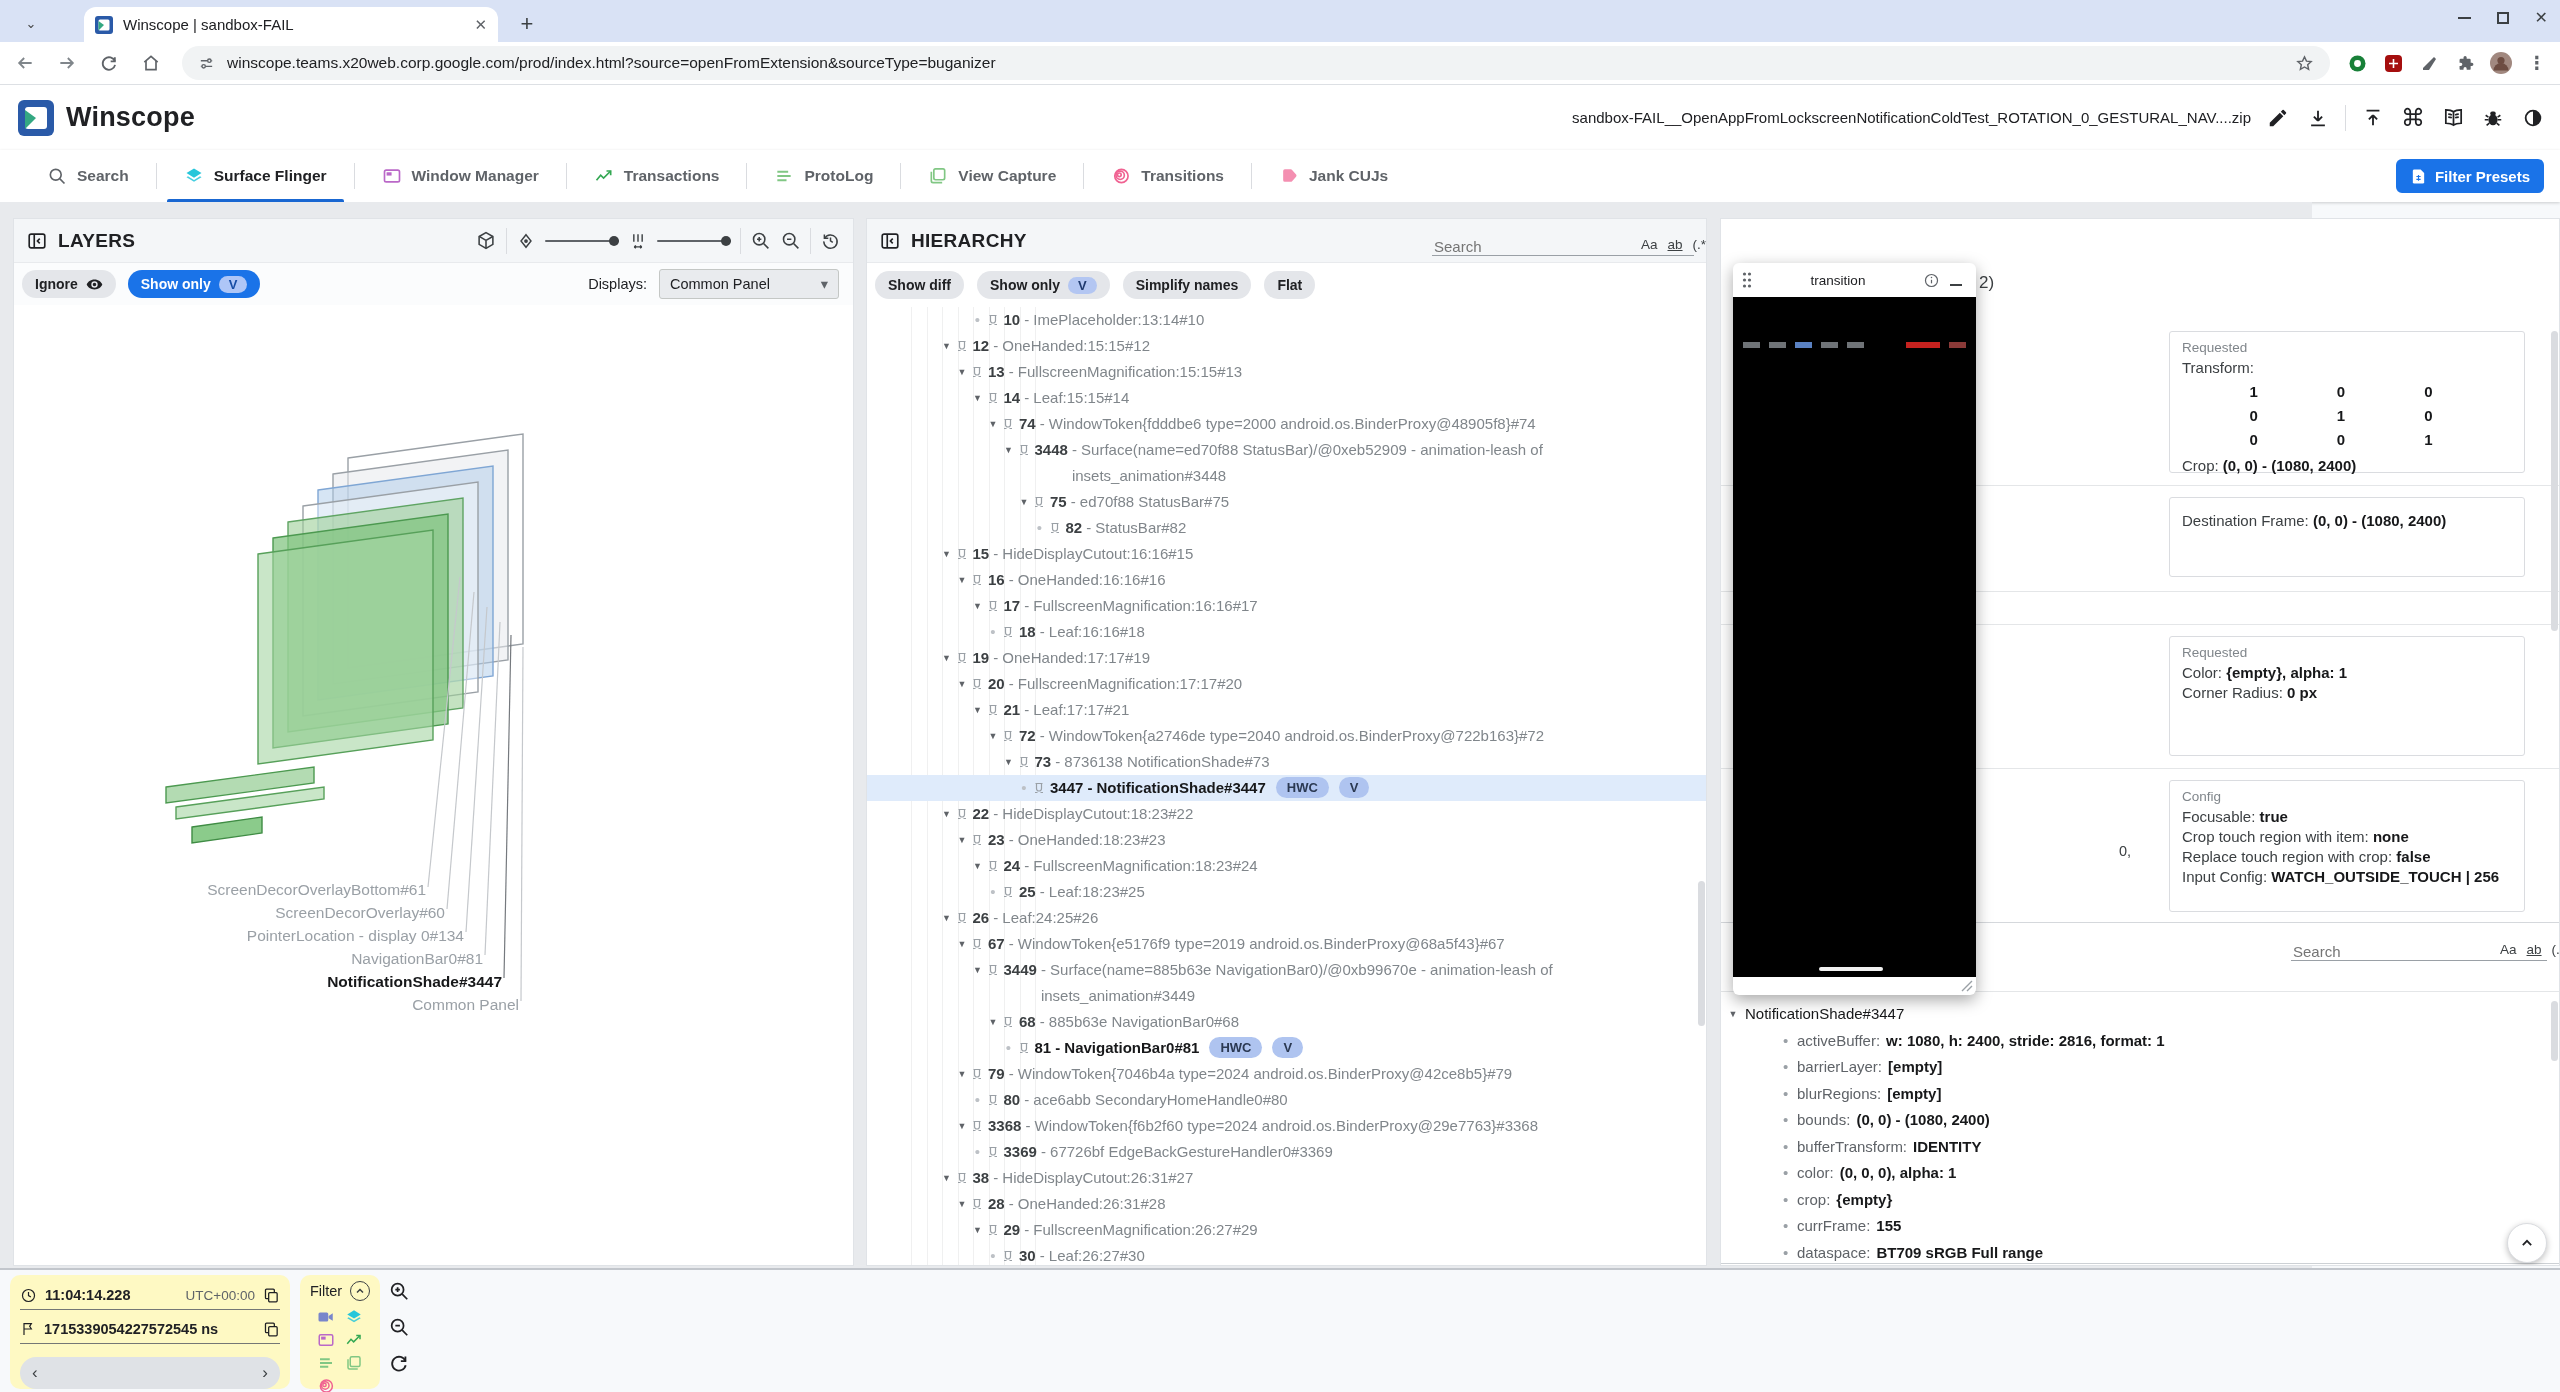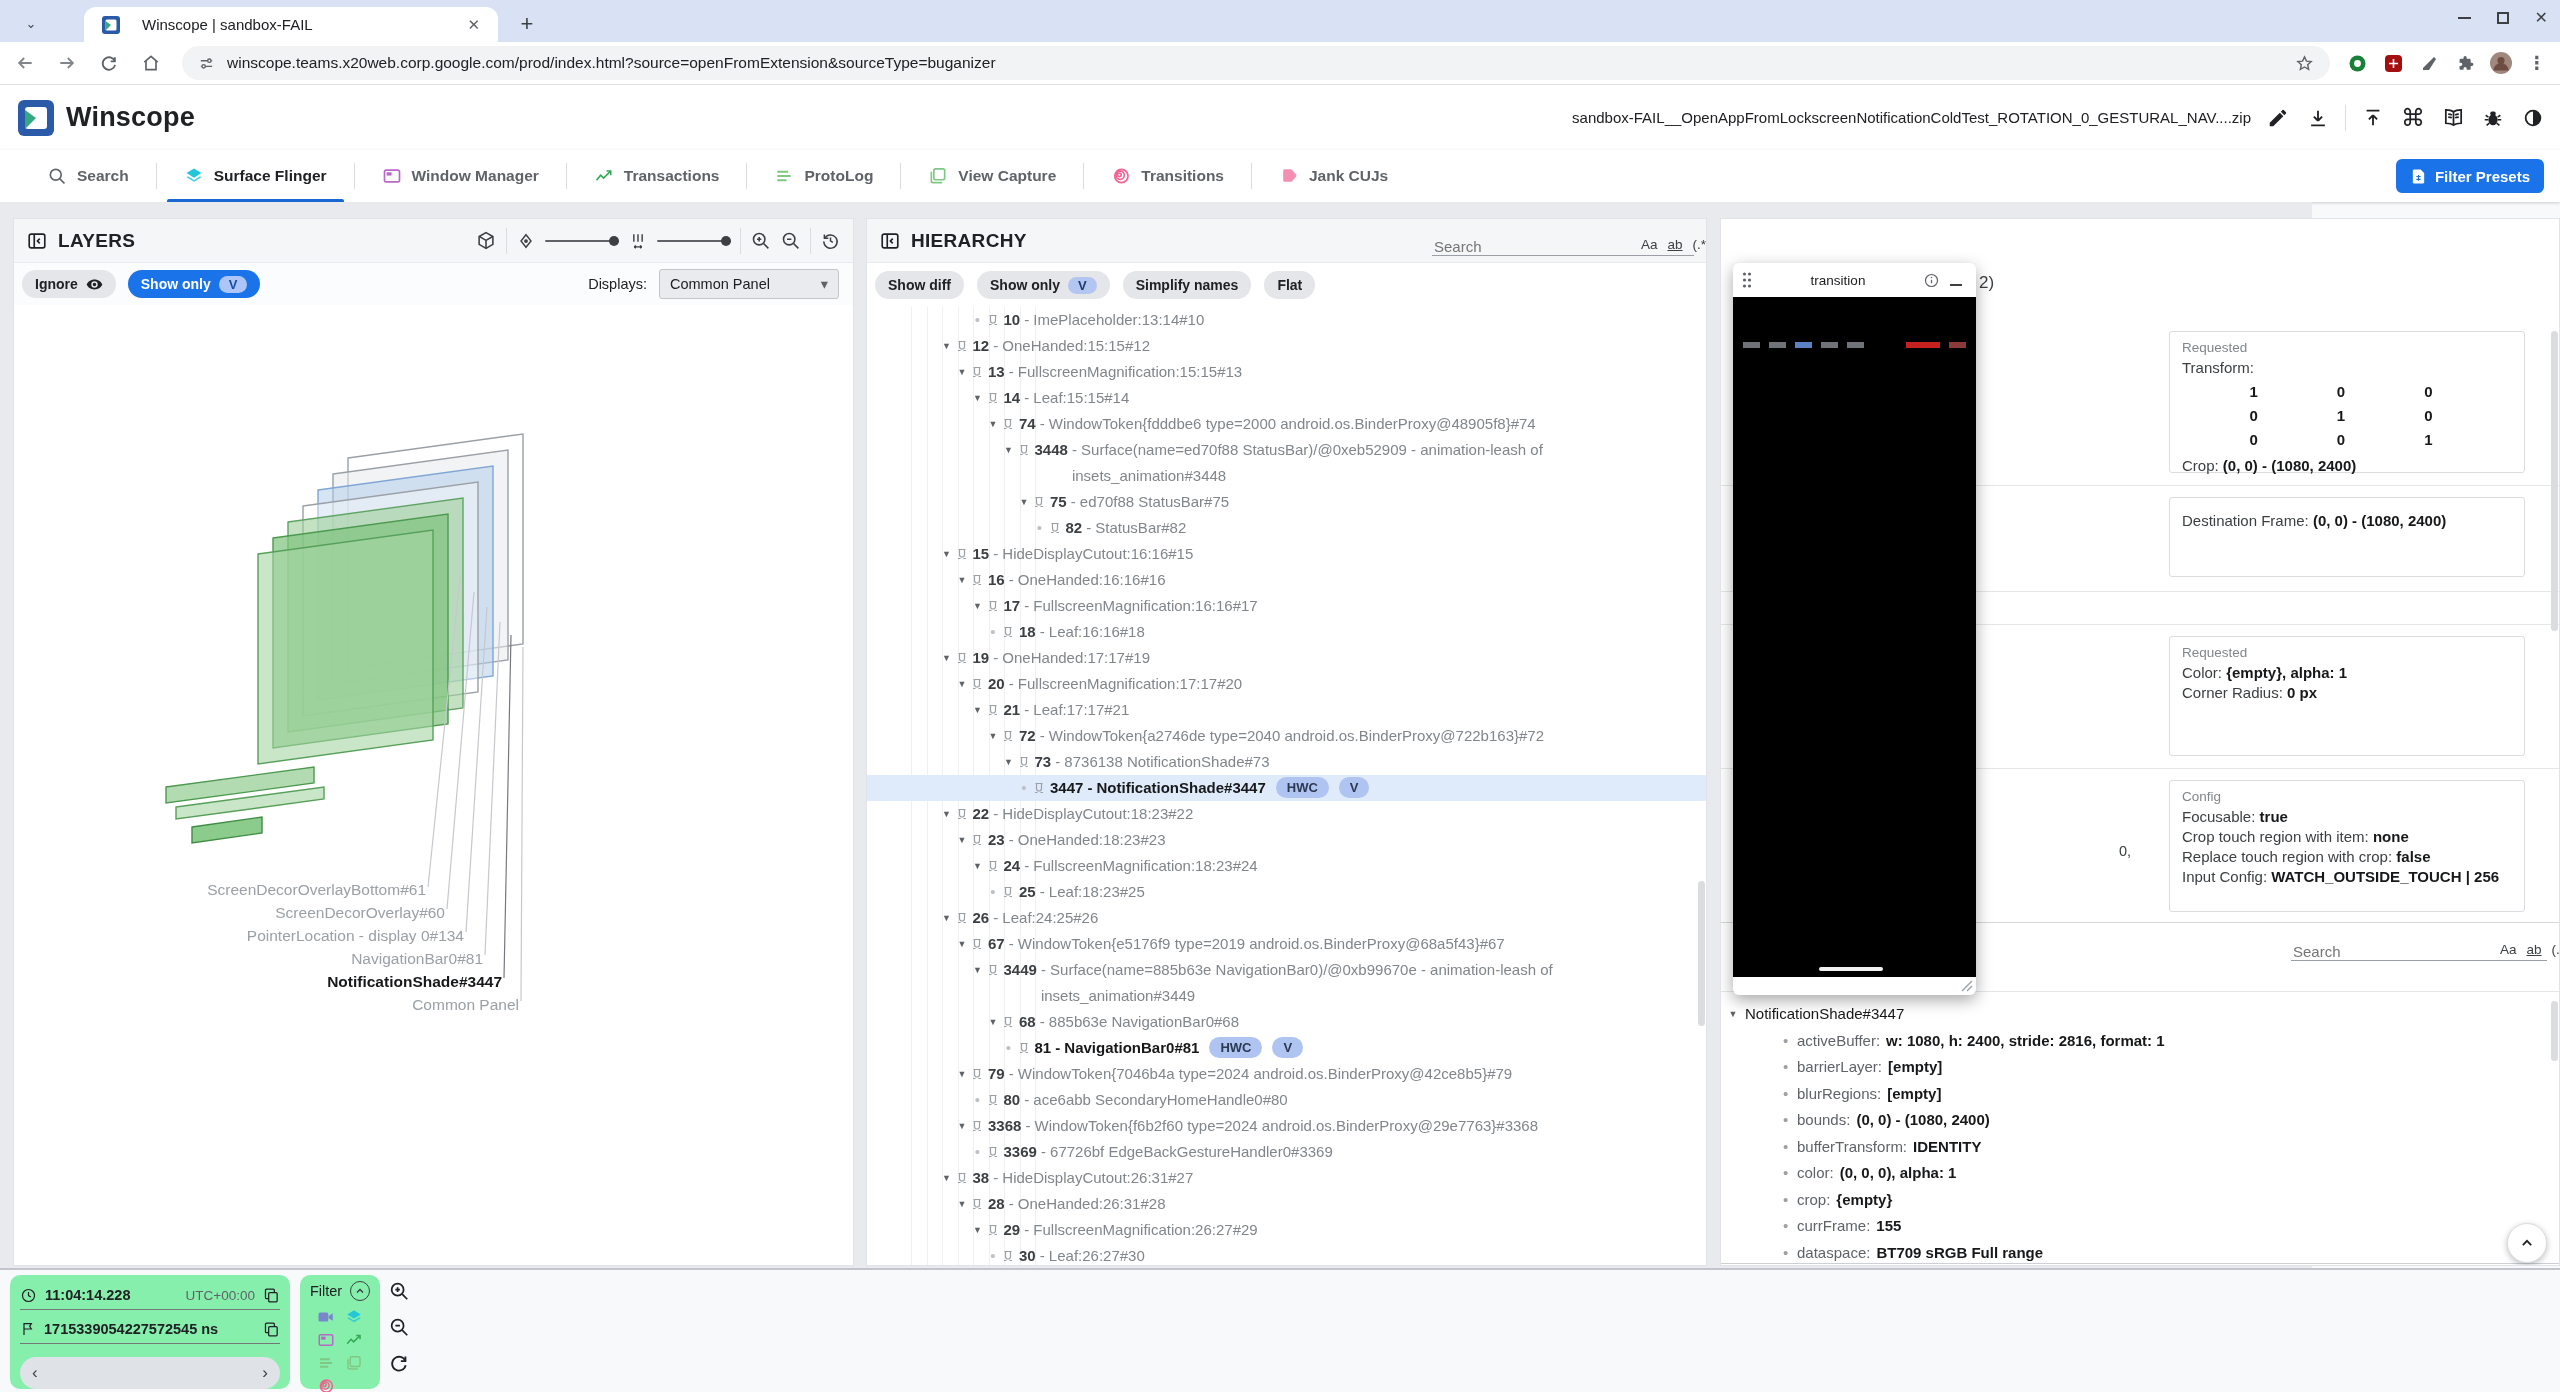--- a/index.html
+++ b/index.html
@@ -1,21 +1,21 @@
 <!DOCTYPE html>
 <html><head>
 <meta charset="utf-8">
 <style>
 *{box-sizing:border-box;margin:0;padding:0}
 html,body{width:2560px;height:1392px}
 body{position:relative;font-family:"Liberation Sans","DejaVu Sans",sans-serif;background:#F7F9FB;overflow:hidden;color:#202124}
 svg{display:block}
 
 #tabstrip{position:absolute;left:0;top:0;width:2560px;height:42px;background:#D9E2F5}
-#tab{position:absolute;left:84px;top:7px;width:414px;height:35px;background:#fff;border-radius:12px 12px 0 0;display:flex;align-items:center;padding:0 18px;gap:22px}
+#tab{position:absolute;left:84px;top:7px;width:414px;height:35px;background:#fff;border-radius:12px 12px 0 0;display:flex;align-items:center;padding:0 11px;gap:10px}
 #tab .ttl{font-size:15px;color:#202124;white-space:nowrap;overflow:hidden;flex:1}
 #tabsearch{position:absolute;left:16px;top:10px;width:30px;height:26px;border-radius:13px;display:flex;align-items:center;justify-content:center;color:#444;font-size:13px}
 #newtab{position:absolute;left:512px;top:9px;width:30px;height:30px;border-radius:15px;display:flex;align-items:center;justify-content:center;font-size:22px;color:#3C4043}
 #winctl{position:absolute;right:12px;top:8px;display:flex;gap:26px;align-items:center;color:#3C4043}
 #toolbar{position:absolute;left:0;top:42px;width:2560px;height:43px;background:#fff;border-bottom:1px solid #DDE0E4;display:flex;align-items:center}
 .tbico{width:34px;height:34px;display:flex;align-items:center;justify-content:center;margin-left:8px;border-radius:17px;color:#5F6368}
 #urlpill{height:34px;flex:1;margin:0 14px;background:#F1F3F4;border-radius:17px;display:flex;align-items:center;padding:4px 16px;gap:12px}
 #urltext{font-size:15.5px;color:#202124}
 .exticon{width:26px;height:26px;display:flex;align-items:center;justify-content:center;margin-right:10px}
 
@@ -76,21 +76,21 @@
 .proprow .k{color:#5F6368;margin-right:6px;white-space:nowrap}
 .proprow .v{color:#17181A;font-weight:700}
 
 #overlay{position:absolute;left:12px;top:44px;width:243px;height:732px;background:#fff;border-radius:6px;box-shadow:0 5px 16px rgba(0,0,0,.35);z-index:5}
 #ovhdr{height:34px;display:flex;align-items:center;padding:0 8px;gap:6px}
 #ovtitle{flex:1;text-align:center;font-size:13.5px;color:#202124}
 #ovscreen{position:absolute;left:0;top:34px;width:243px;height:680px;background:#000}
 #homebar{position:absolute;left:86px;bottom:6px;width:64px;height:4px;border-radius:2px;background:#F1F1F1}
 
 #timeline{position:absolute;left:0;top:1268px;width:2560px;height:124px;background:#F7F9FB;border-top:2px solid #C2C6CC}
-.tlcard{position:absolute;background:#86efac;border-radius:10px}
+.tlcard{position:absolute;background:#fef9c3;border-radius:10px}
 .tlfield{display:flex;align-items:center;gap:8px;border-bottom:1px solid #747775;height:29px;margin:0 10px;font-size:14.5px}
 .tlfield b{font-weight:700}
 .tlfield .tz{color:#5F6368;margin-left:auto;font-size:13.5px}
 .circbtn{width:24px;height:24px;border-radius:12px;border:2px solid #3C4043;display:flex;align-items:center;justify-content:center;background:transparent}
 #fab{position:absolute;left:786px;top:1004px;width:40px;height:40px;border-radius:20px;background:#fff;border:1px solid #DADCE0;box-shadow:0 2px 6px rgba(0,0,0,.25);display:flex;align-items:center;justify-content:center;z-index:6}
 .sb{position:absolute;width:7px;border-radius:4px;background:#DADCE0}
 .scenelbl{position:absolute;font-size:15.5px;color:#9AA0A6;white-space:nowrap;text-align:right}
 .scenelbl.dark{color:#17181A;font-weight:600}
 </style>
 </head>

